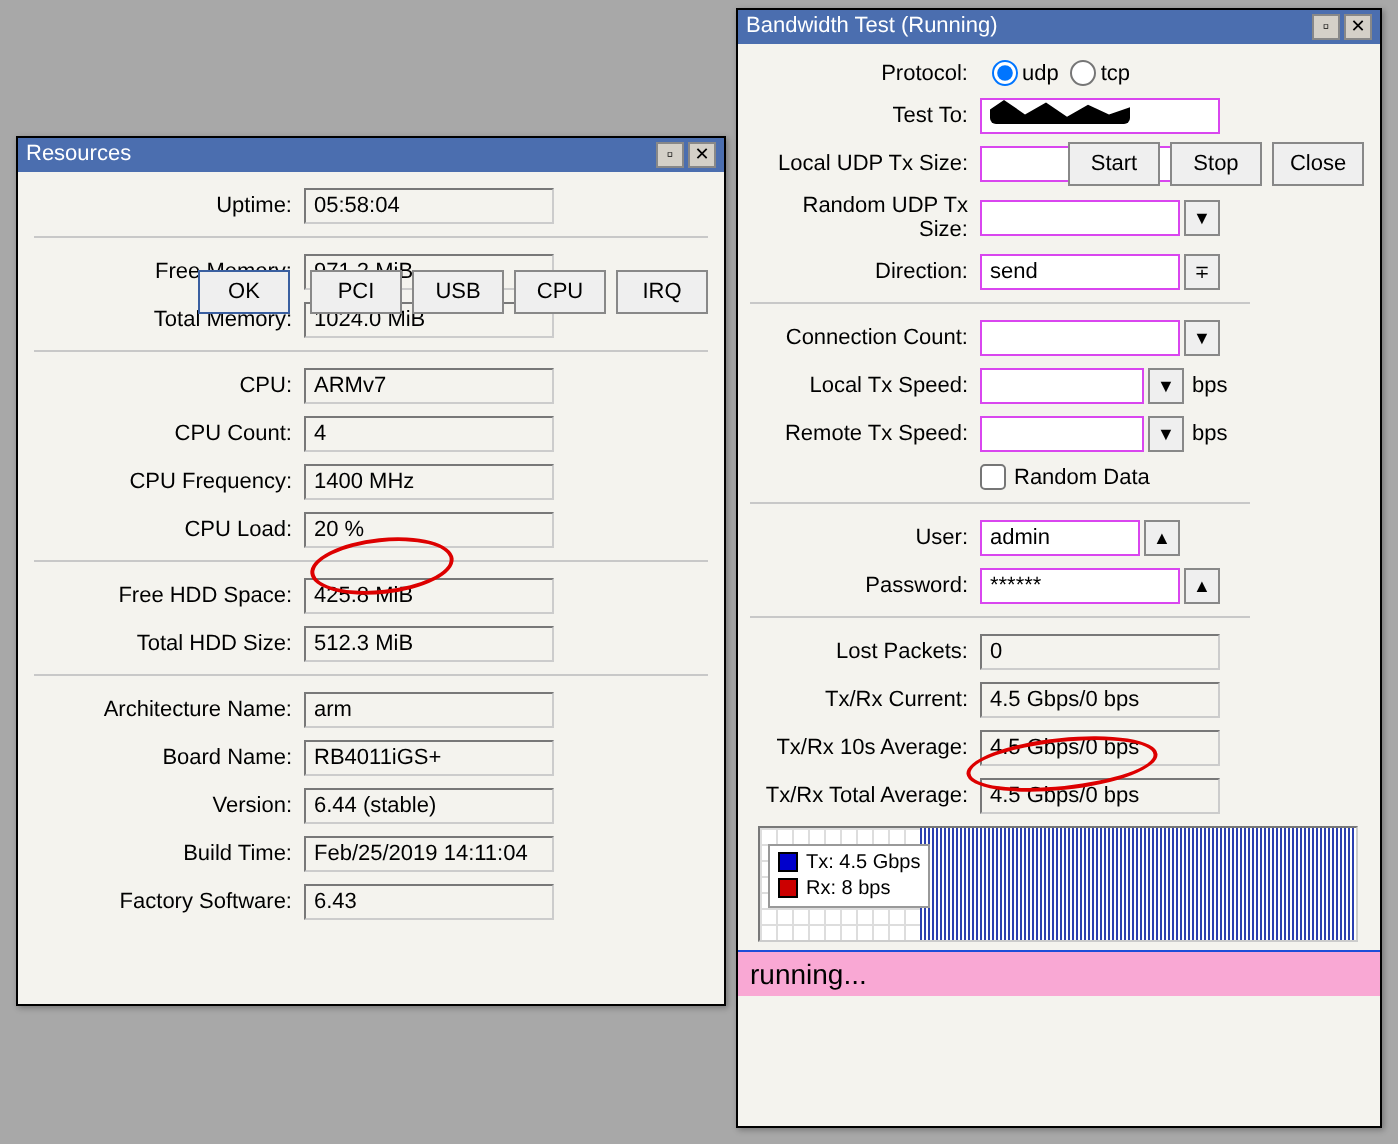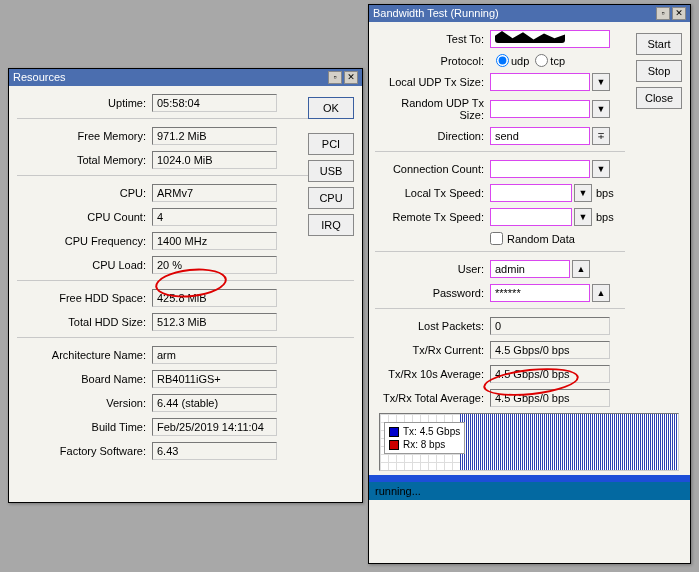--- a/index.html
+++ b/index.html
@@ -53,21 +53,21 @@
     width: 125px;
     height: 18px;
     line-height: 16px;
     padding: 0 4px;
     background: #fff;
     border: 1px solid #d946ef;
     overflow: hidden;
     white-space: nowrap;
   }
   .val.ro { background: #f4f3ee; border: 1px inset #ccc; }
-  .btn-col { position: absolute; display: flex; flex-direction: column; gap: 5px; }
+  .btn-col { position: absolute; display: flex; flex-direction: row; gap: 5px; margin-top: 38px; }
   .button {
     width: 46px; height: 22px;
     background: #efefef;
     border: 1px solid #888;
     font-size: 11px;
     text-align: center;
     line-height: 20px;
     cursor: pointer;
   }
   .dropdown-arrow {
@@ -106,24 +106,24 @@
   .legend {
     position: absolute; left: 4px; bottom: 16px;
     background: #fff;
     border: 1px solid #999;
     font-size: 10px;
     line-height: 13px;
     padding: 2px 4px;
   }
   .legend .sw { display:inline-block; width:10px; height:10px; border:1px solid #000; vertical-align:middle; margin-right:4px; }
   .statusbar {
-    border-top: 7px solid #1d4ed8;
+    border-top: 1px solid #1d4ed8;
     padding: 3px 6px;
-    font-size: 11px;
-    background: #0369a1;
+    font-size: 14px;
+    background: #f9a8d4;
   }
   .circle {
     position: absolute;
     border: 2px solid #d00;
     border-radius: 50%;
     pointer-events: none;
     transform: rotate(-6deg);
   }
   .scribble {
     display: inline-block;
@@ -228,30 +228,30 @@
   </div>
   <div class="win-body" style="padding:8px 6px 4px 6px;">
     <div class="btn-col" style="right:8px; top:28px;">
       <div class="button">Start</div>
       <div class="button">Stop</div>
       <div class="button">Close</div>
     </div>
 
     <div style="width:250px;">
       <div class="row">
-          <div class="lbl">Test To:</div>
-          <div class="val" style="width:120px;"><span class="scribble"></span></div>
-        </div>
-      <div class="row">
         <div class="lbl">Protocol:</div>
         <input type="radio" class="radio" checked="" style="">
           <span>udp</span>
         <input type="radio" class="radio" style="">
           <span>tcp</span>
       </div>
+      <div class="row">
+          <div class="lbl">Test To:</div>
+          <div class="val" style="width:120px;"><span class="scribble"></span></div>
+        </div>
       <div class="row">
           <div class="lbl">Local UDP Tx Size:</div>
           <div class="val" style="width:100px;"></div>
           <div class="dropdown-arrow">▼</div>
         </div>
       <div class="row">
           <div class="lbl">Random UDP Tx Size:</div>
           <div class="val" style="width:100px;"></div>
           <div class="dropdown-arrow">▼</div>
         </div>

